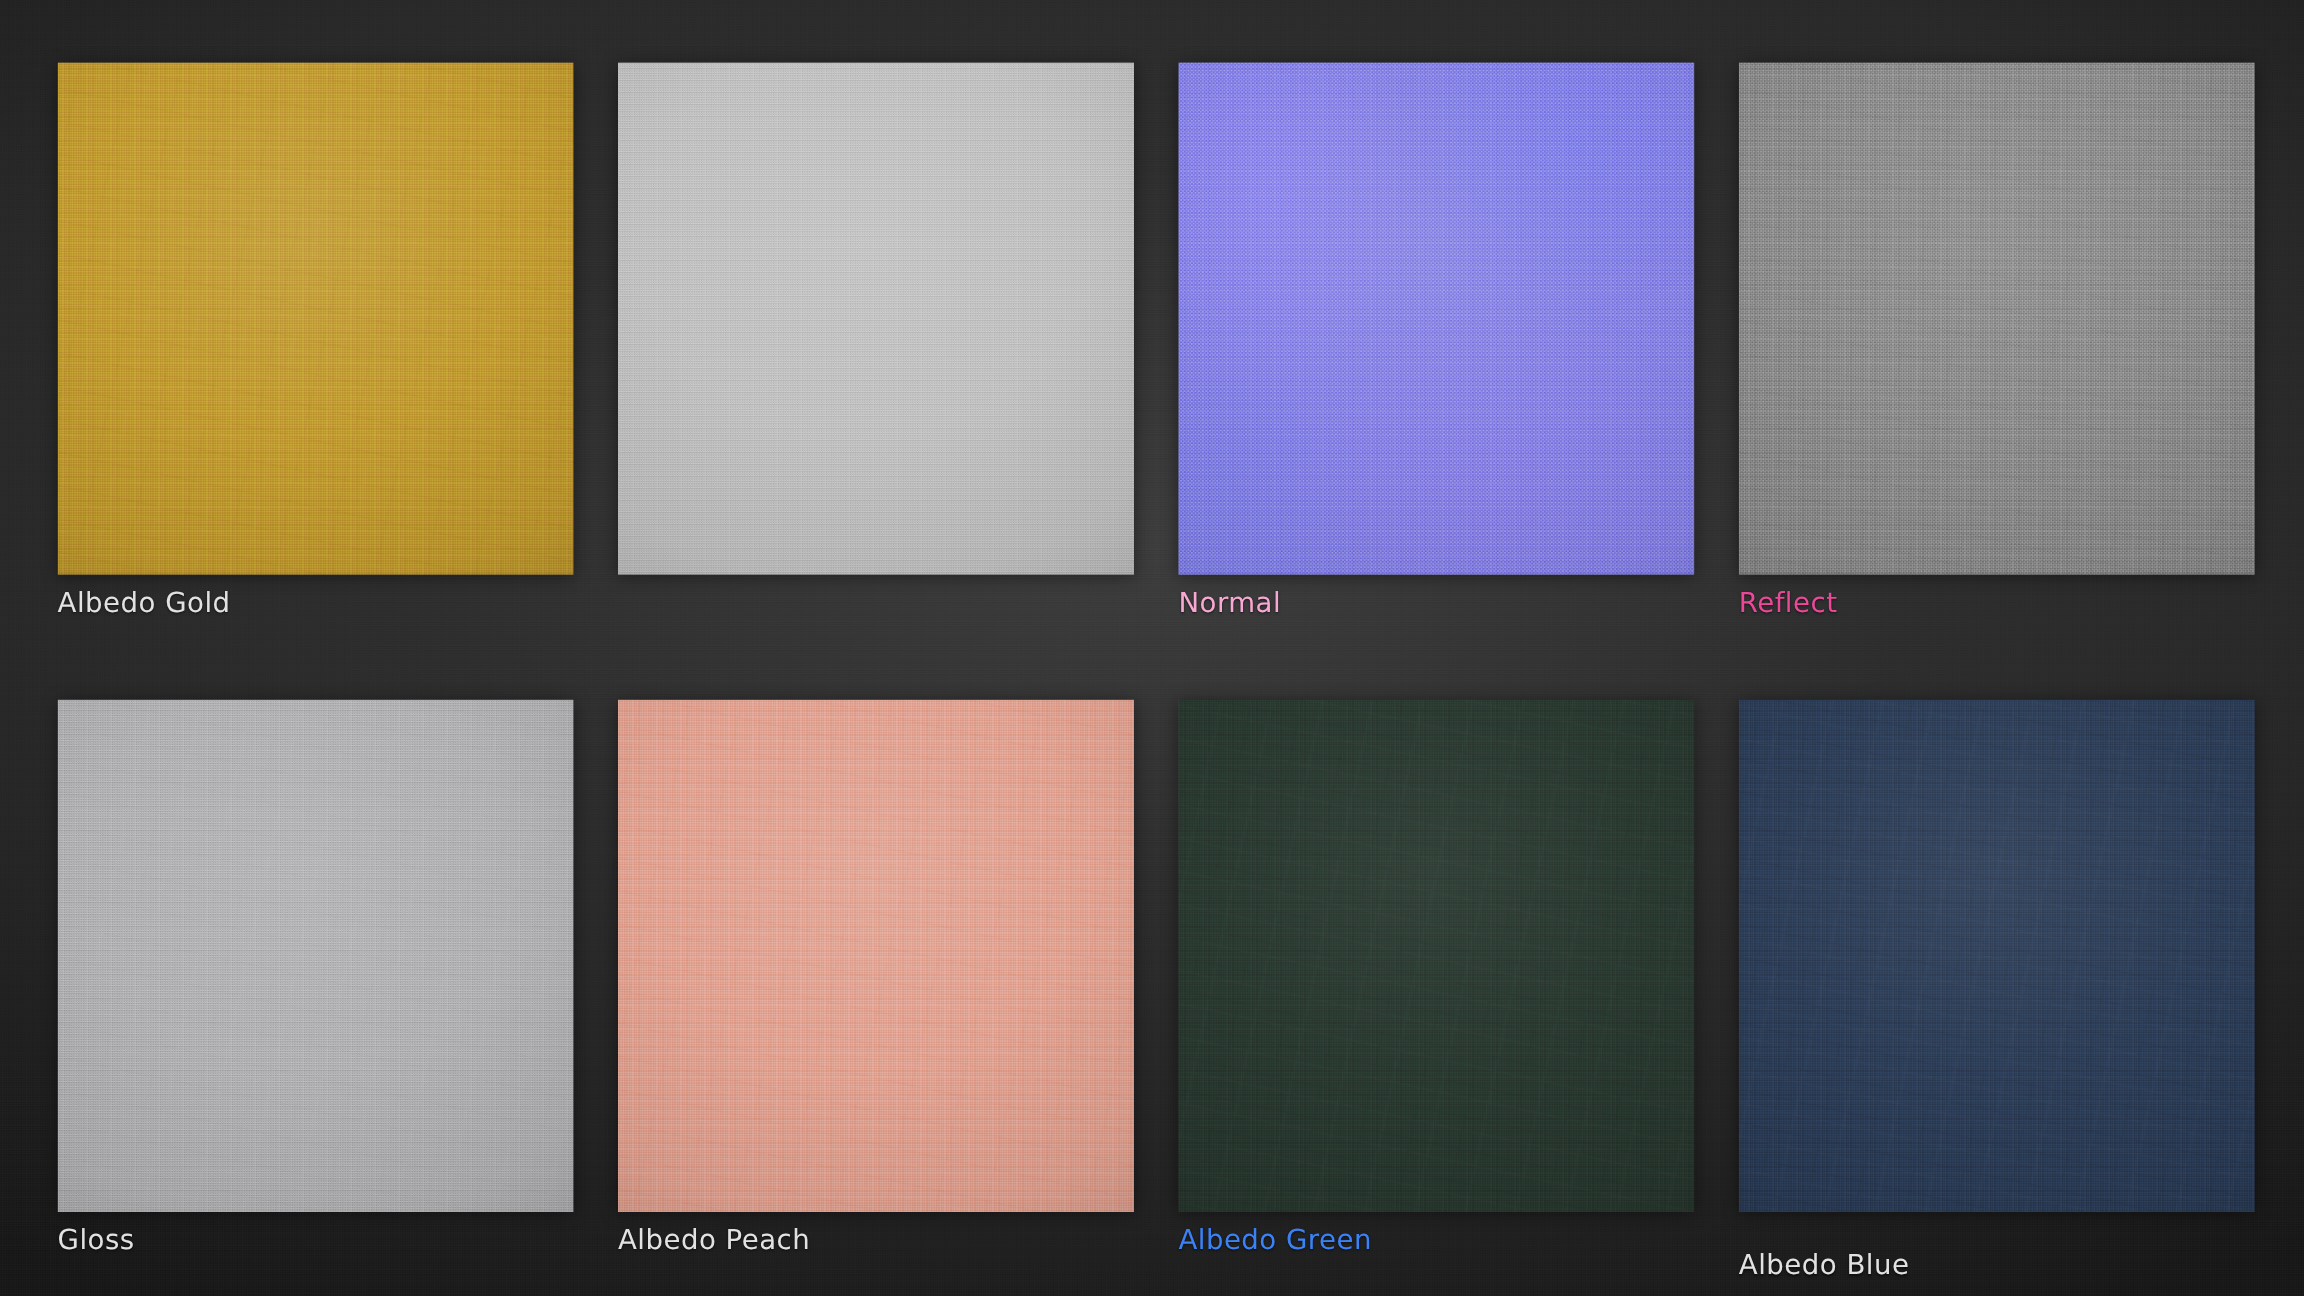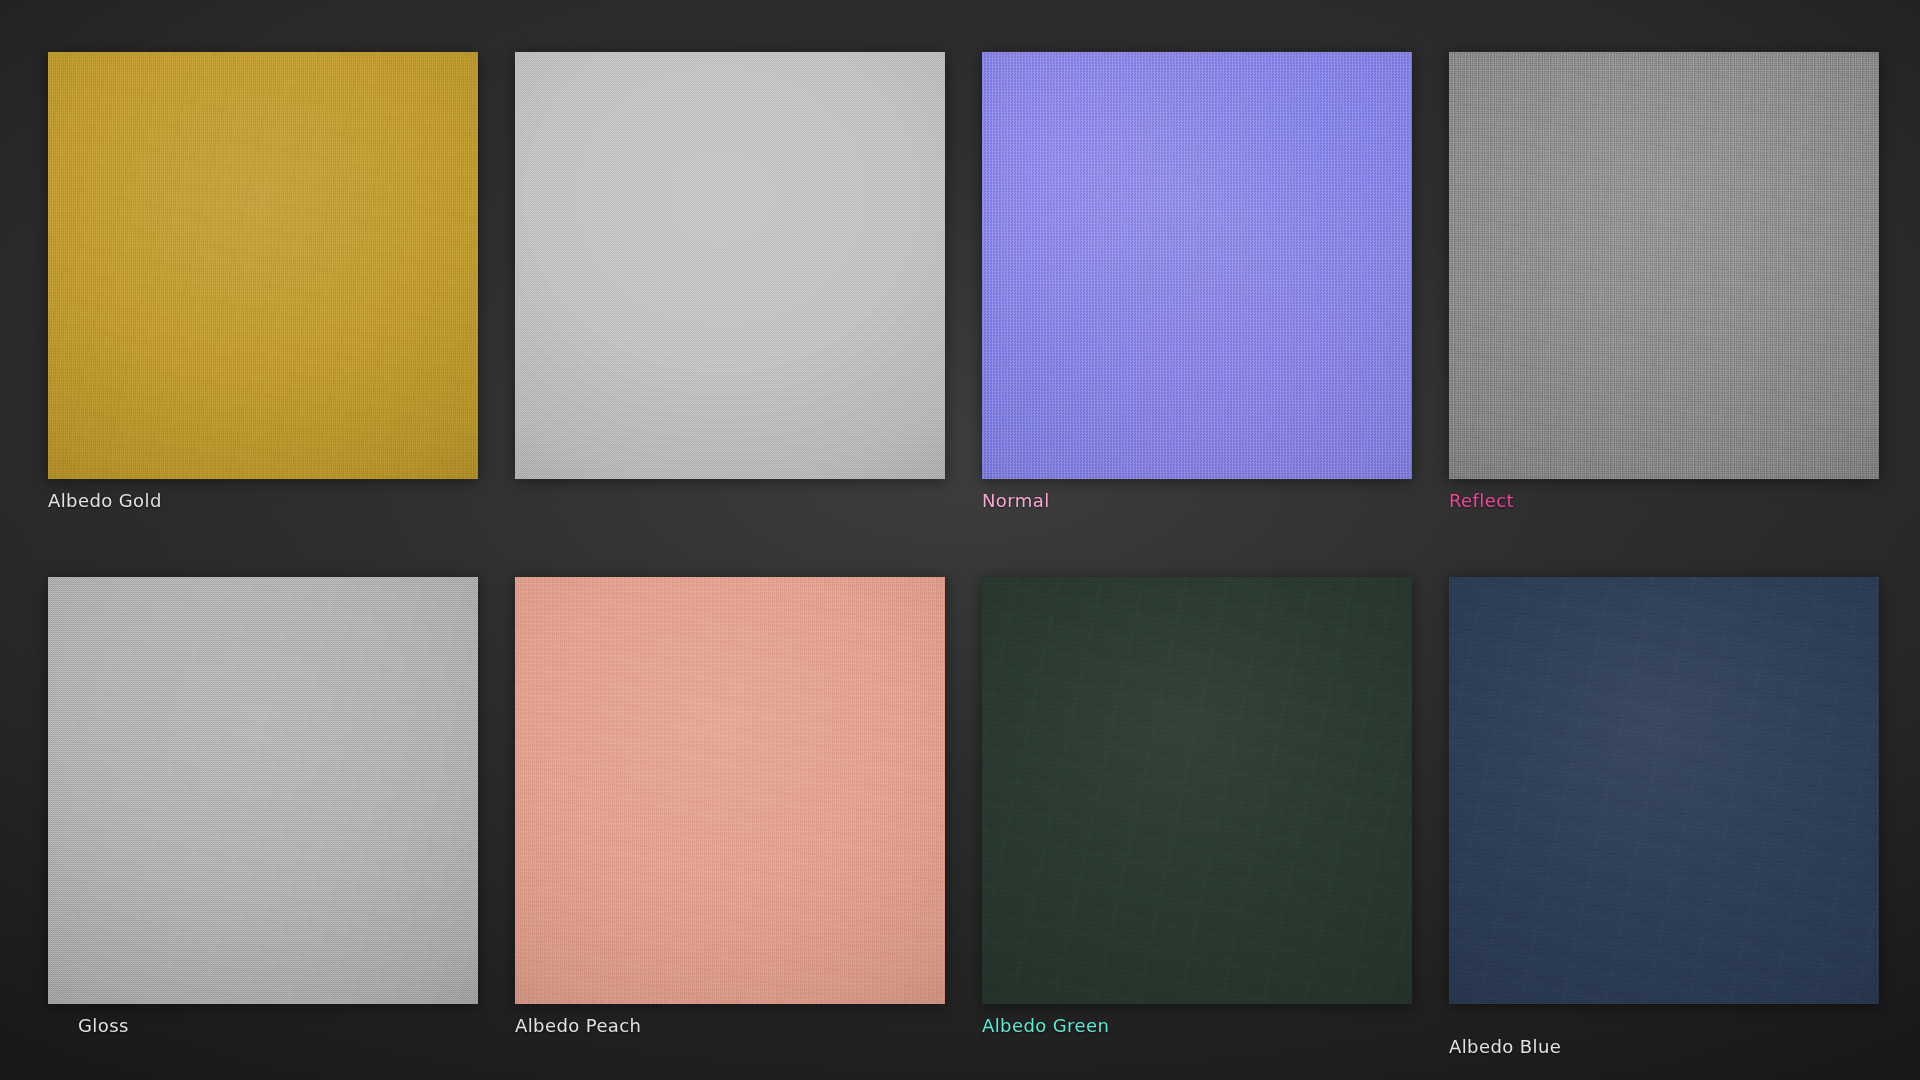--- a/index.html
+++ b/index.html
@@ -155,21 +155,21 @@
       radial-gradient(ellipse 40% 55% at 22% 30%, rgba(150,140,245,0.55) 0%, rgba(150,140,245,0) 65%),
       radial-gradient(ellipse 45% 40% at 72% 22%, rgba(120,125,240,0.45) 0%, rgba(120,125,240,0) 68%),
       radial-gradient(ellipse 50% 48% at 60% 78%, rgba(145,130,230,0.40) 0%, rgba(145,130,230,0) 70%),
       radial-gradient(ellipse 38% 42% at 14% 80%, rgba(125,130,235,0.42) 0%, rgba(125,130,235,0) 70%);
     opacity: 0.9;
   }
 
   
   .swatch-label {
     margin-top: 11px;
-    font-size: 18px;
+    font-size: 23px;
     font-weight: 400;
     letter-spacing: 0.4px;
     color: #e2e2e2;
     line-height: 1.2;
     white-space: nowrap;
     text-shadow: 0 1px 2px rgba(0,0,0,0.6);
   }
 </style>
 </head>
 <body style="background: rgb(43, 43, 43);">
@@ -220,41 +220,41 @@
   </div>
 
   <div class="swatch-cell">
     <div class="swatch-tile">
       <div class="tile-base" style="background:#b2b2b4;"></div>
       <div class="speckle fine" style="opacity:0.60;"></div>
       <div class="weave" style="opacity:0.50;"></div>
       <div class="slub" style="opacity:0.55;"></div>
       <div class="sheen"></div>
     </div>
-    <div class="swatch-label" style="color: rgb(226, 226, 226); margin-left: 30px;">Gloss</div>
+    <div class="swatch-label" style="color: rgb(226, 226, 226);">Gloss</div>
   </div>
 
   <div class="swatch-cell">
     <div class="swatch-tile">
       <div class="tile-base" style="background:#e0a190;"></div>
       <div class="weave"></div>
       <div class="slub"></div>
       <div class="sheen"></div>
     </div>
     <div class="swatch-label" style="color: rgb(226, 226, 226);">Albedo Peach</div>
   </div>
 
   <div class="swatch-cell">
     <div class="swatch-tile">
       <div class="tile-base" style="background:#27372e;"></div>
       <div class="weave" style="opacity:0.75;"></div>
       <div class="slub" style="opacity:0.70;"></div>
       <div class="sheen" style="background:radial-gradient(ellipse 95% 85% at 48% 34%, rgba(255,255,255,0.055) 0%, rgba(255,255,255,0.012) 48%, rgba(0,0,0,0.07) 85%, rgba(0,0,0,0.15) 100%);"></div>
     </div>
-    <div class="swatch-label" style="color: #5eead4;">Albedo Green</div>
+    <div class="swatch-label" style="color: #3b82f6;">Albedo Green</div>
   </div>
 
   <div class="swatch-cell">
     <div class="swatch-tile">
       <div class="tile-base" style="background:#2a3b55;"></div>
       <div class="weave" style="opacity:0.80;"></div>
       <div class="slub" style="opacity:0.75;"></div>
       <div class="sheen" style="background:radial-gradient(ellipse 95% 85% at 48% 34%, rgba(255,255,255,0.065) 0%, rgba(255,255,255,0.015) 48%, rgba(0,0,0,0.06) 85%, rgba(0,0,0,0.14) 100%);"></div>
     </div>
     <div class="swatch-label" style="color: rgb(226, 226, 226); margin-top: 32px;">Albedo Blue</div>

